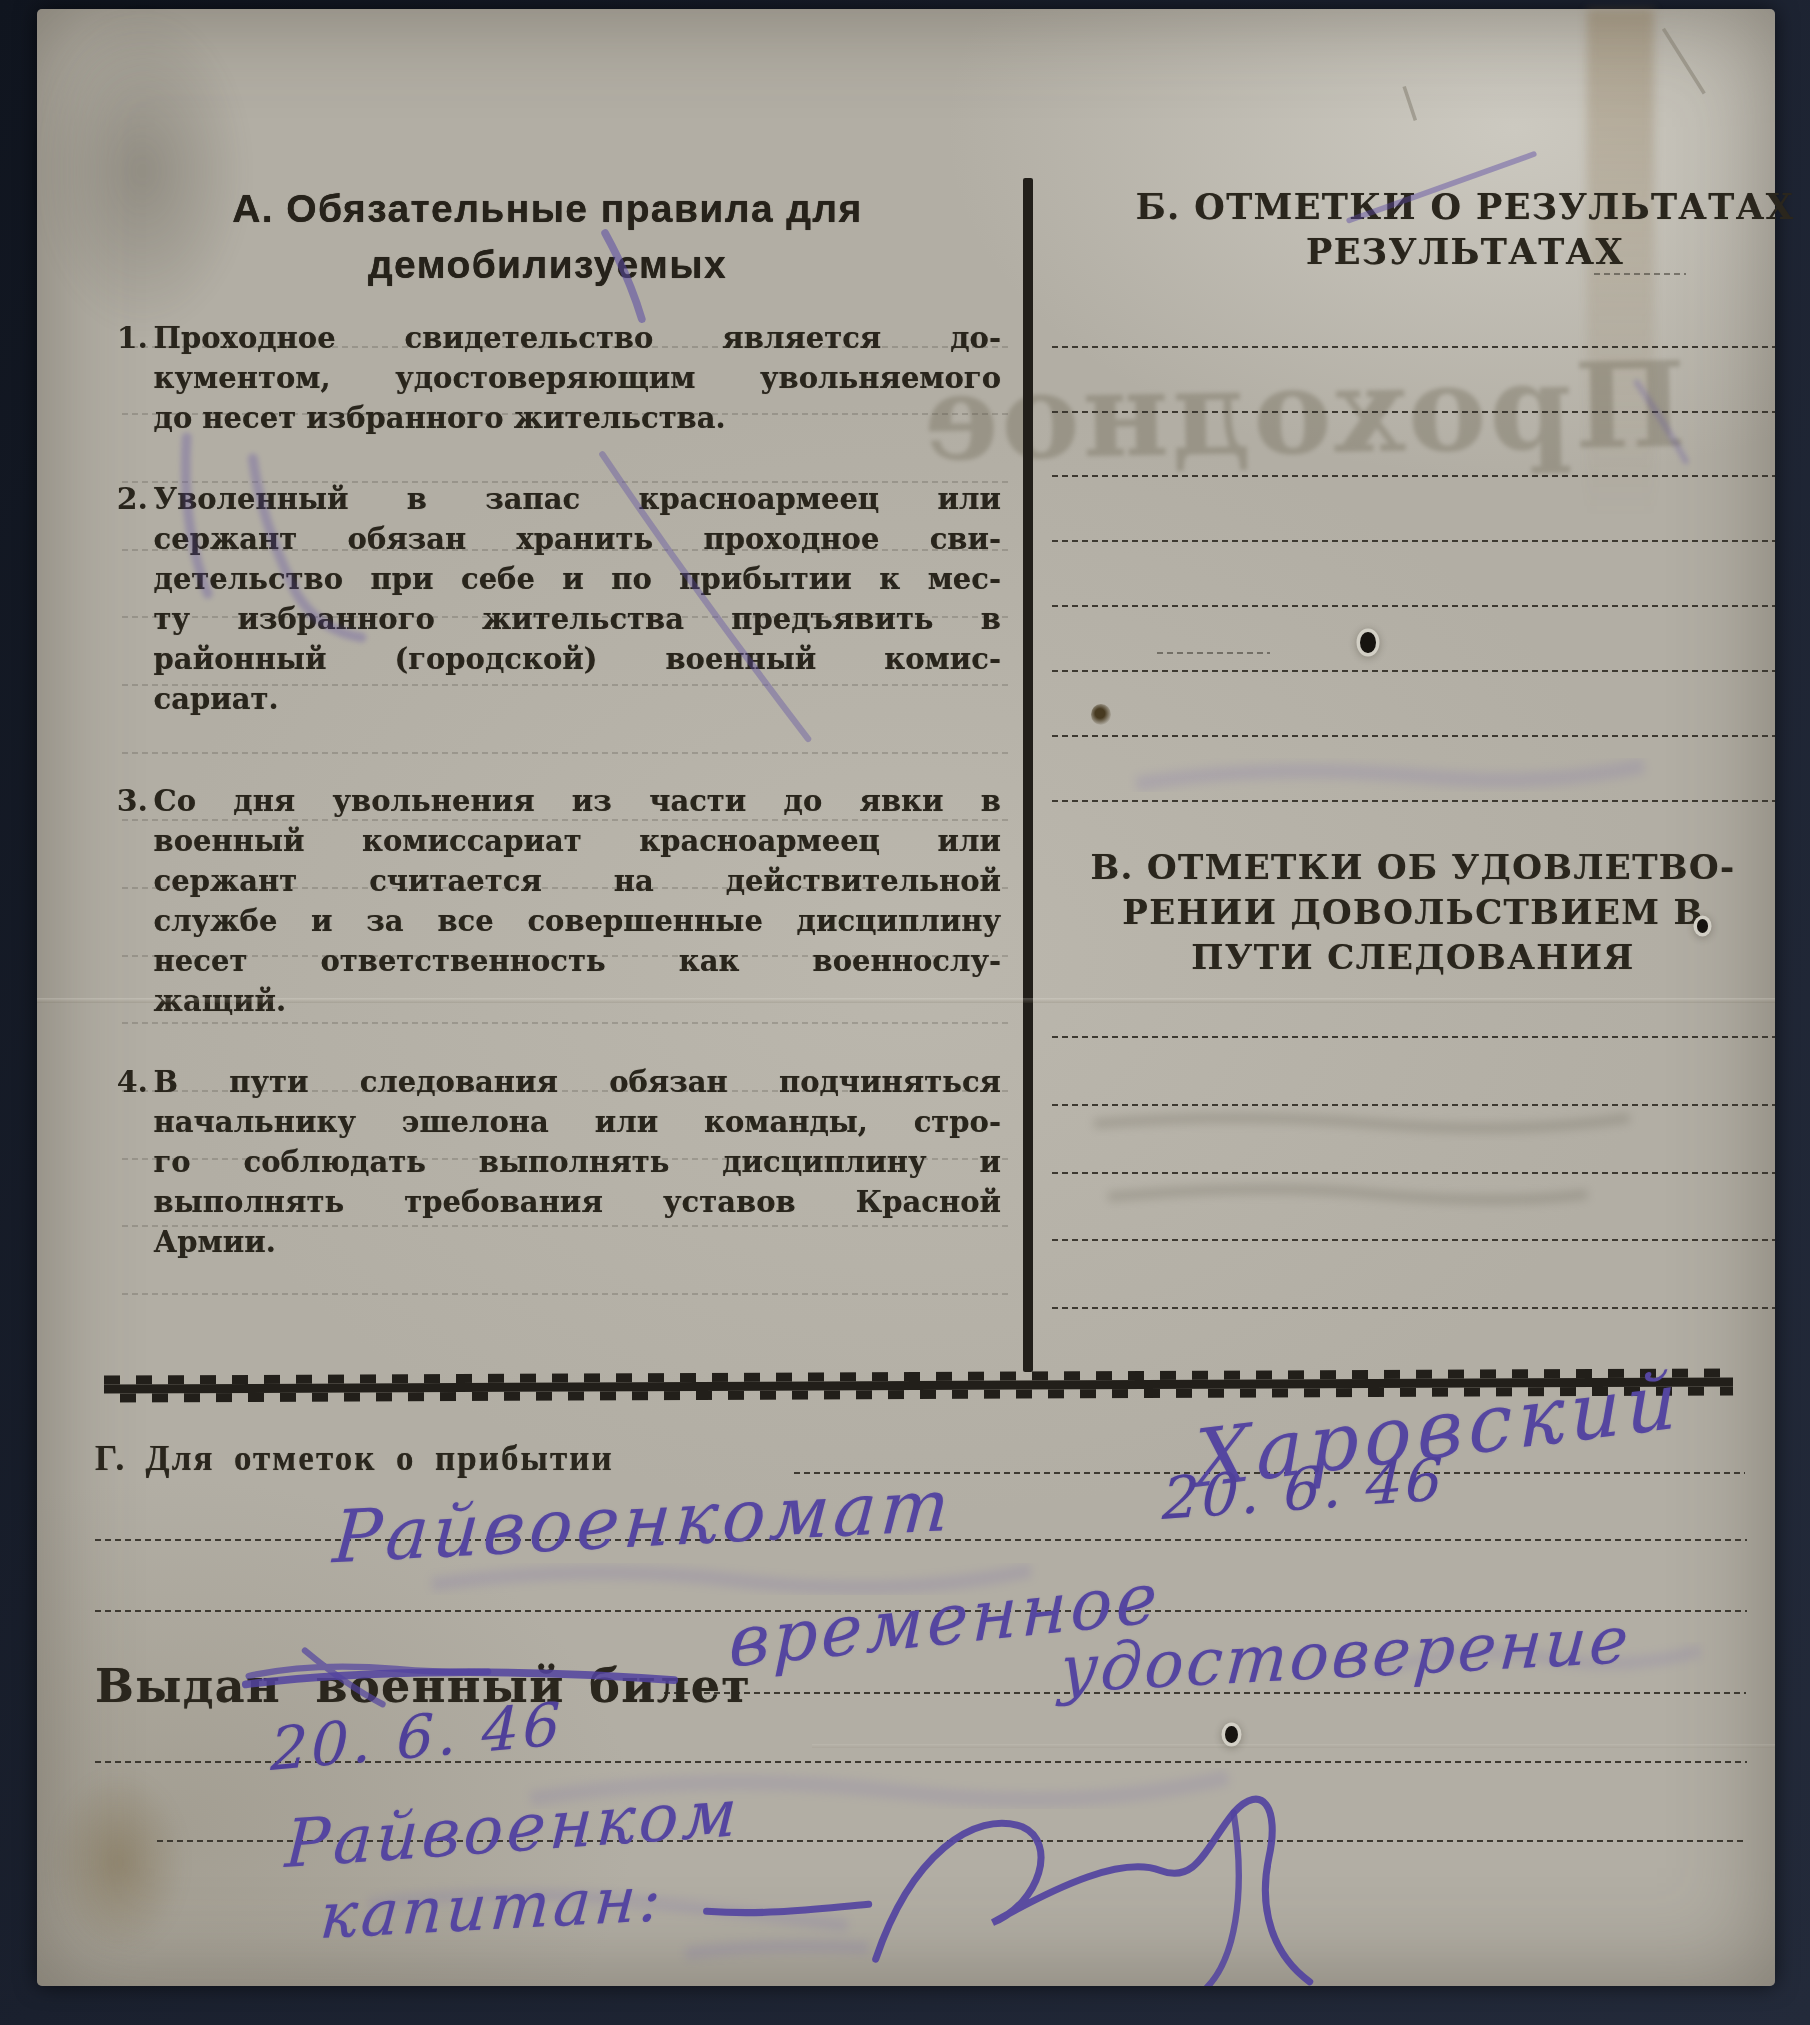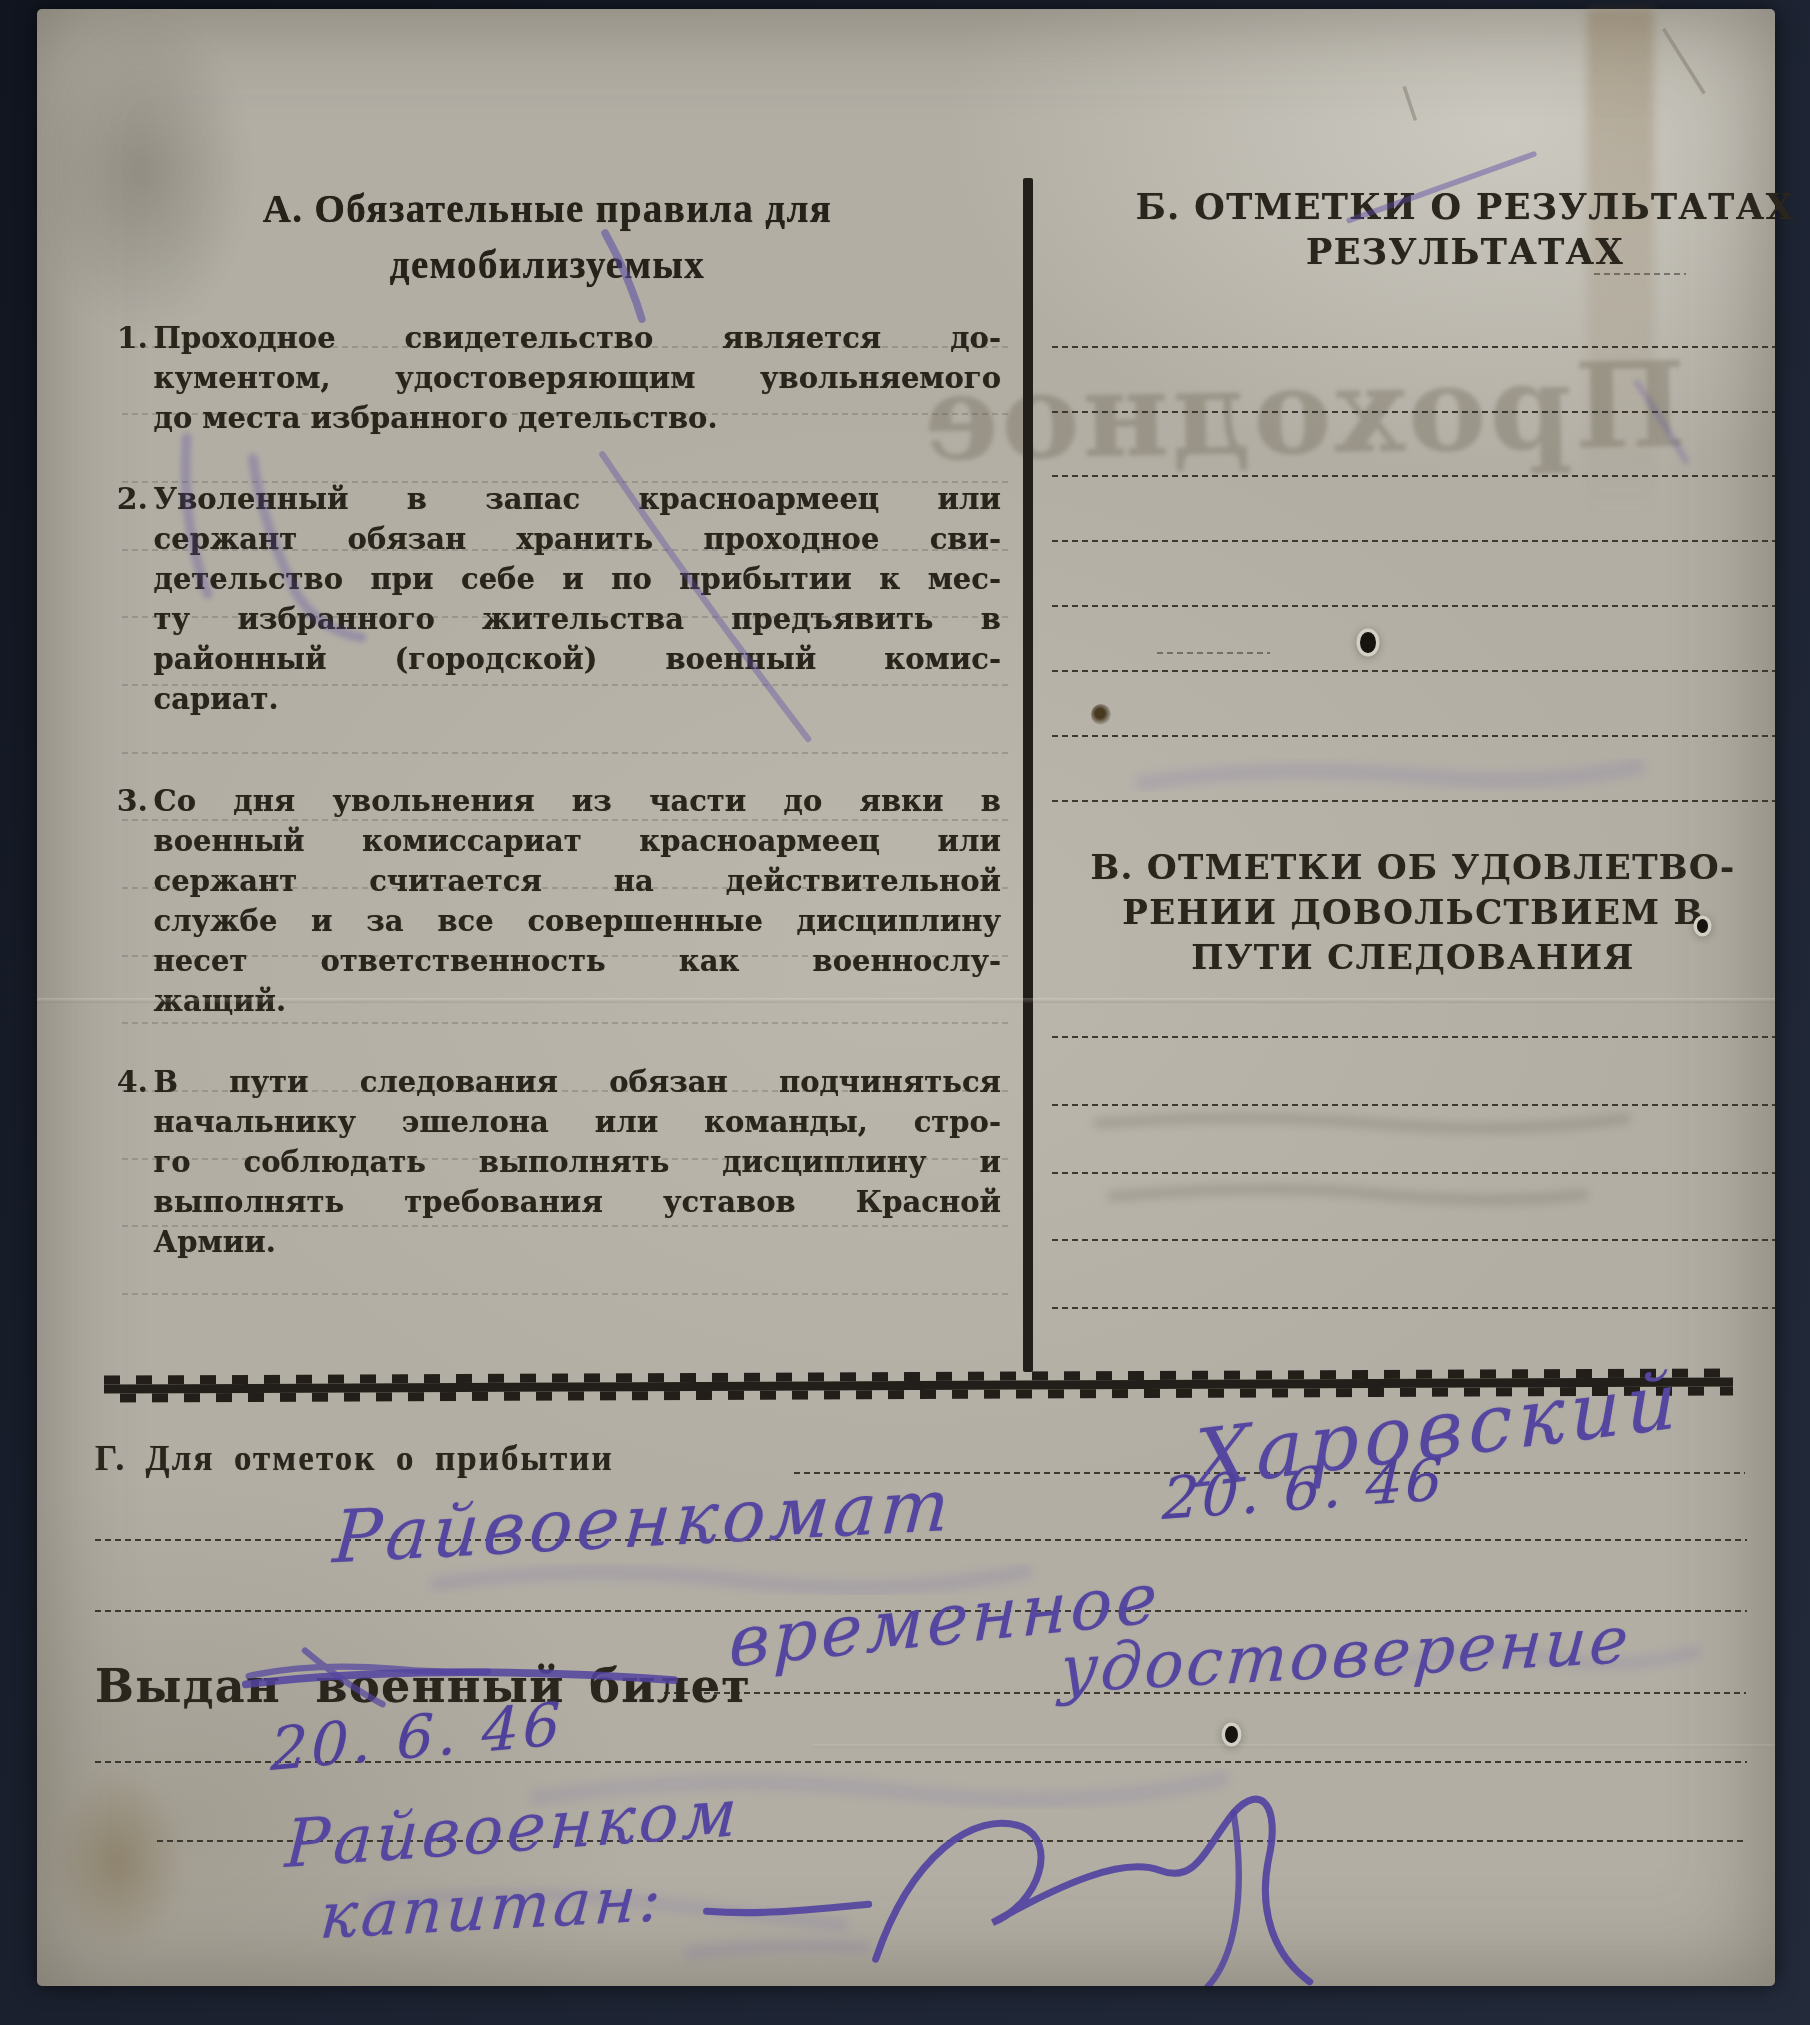--- a/index.html
+++ b/index.html
@@ -10,21 +10,21 @@
       radial-gradient(916px 564px at 85% 6%, #ccc9c0 0%, rgba(204,201,192,0) 62%),
       radial-gradient(705px 536px at 8% 92%, #a39e92 0%, rgba(163,158,146,0) 65%),
       radial-gradient(1057px 775px at 50% 48%, #bbb7ad 0%, rgba(187,179,173,0) 72%),
       #b2aea4;
     border-radius:5px;
     box-shadow: inset 0 0 99px rgba(66,60,48,.45), 0 0 21px rgba(0,0,0,.6);}
   .layer{position:absolute;left:0;top:0;width:100%;height:100%;}
   
   .print{color:#29251c;}
   .head-a{position:absolute;left:56px;top:172px;width:909px;text-align:center;
-    font-family:Liberation Serif, serif;font-weight:700;font-size:39px;line-height:56px;
+    font-family:Liberation Sans, sans-serif;font-weight:700;font-size:39px;line-height:56px;
     letter-spacing:1.4px;color:#26221a;text-shadow:0 0 0.7px #26221a;}
   .head-serif{position:absolute;font-weight:700;color:#2a261d;text-align:center;
     font-family:"DejaVu Serif",serif;letter-spacing:1.4px;text-shadow:0 0 0.7px rgba(42,38,29,.6);}
   .head-b{left:1072px;top:175px;width:712px;font-size:35px;line-height:45px;}
   .head-v{left:1020px;top:836px;width:712px;font-size:34px;line-height:45px;}
   .rules{position:absolute;left:59px;top:309px;width:905px;}
   .rule{display:flex;margin-bottom:41px;}
   .rule:nth-child(2){margin-bottom:62px;}
   .rule-num{flex:none;width:52px;padding-right:5.6px;text-align:right;
     font-weight:700;font-size:30px;line-height:40px;color:#29251c;}
@@ -126,21 +126,21 @@
     <div>А. Обязательные правила для</div>
     <div>демобилизуемых</div>
   </div>
 
   <div class="rules">
       <div class="rule">
         <div class="rule-num">1.</div>
         <div class="rule-body">
           <div class="rule-line">Проходное свидетельство является до-</div>
           <div class="rule-line">кументом, удостоверяющим увольняемого</div>
-          <div class="rule-line last">до места избранного детельство.</div>
+          <div class="rule-line last">до несет избранного жительства.</div>
         </div>
       </div>
       <div class="rule">
         <div class="rule-num">2.</div>
         <div class="rule-body">
           <div class="rule-line">Уволенный в запас красноармеец или</div>
           <div class="rule-line">сержант обязан хранить проходное сви-</div>
           <div class="rule-line">детельство при себе и по прибытии к мес-</div>
           <div class="rule-line">ту избранного жительства предъявить в</div>
           <div class="rule-line">районный (городской) военный комис-</div>

